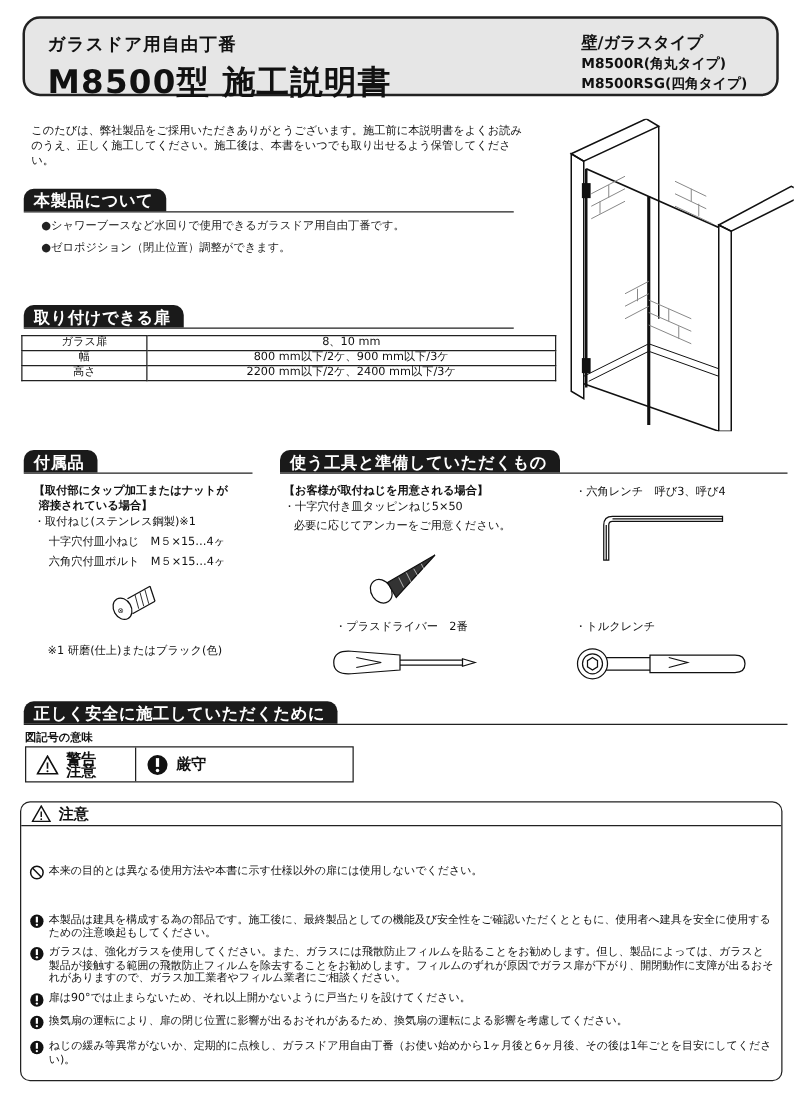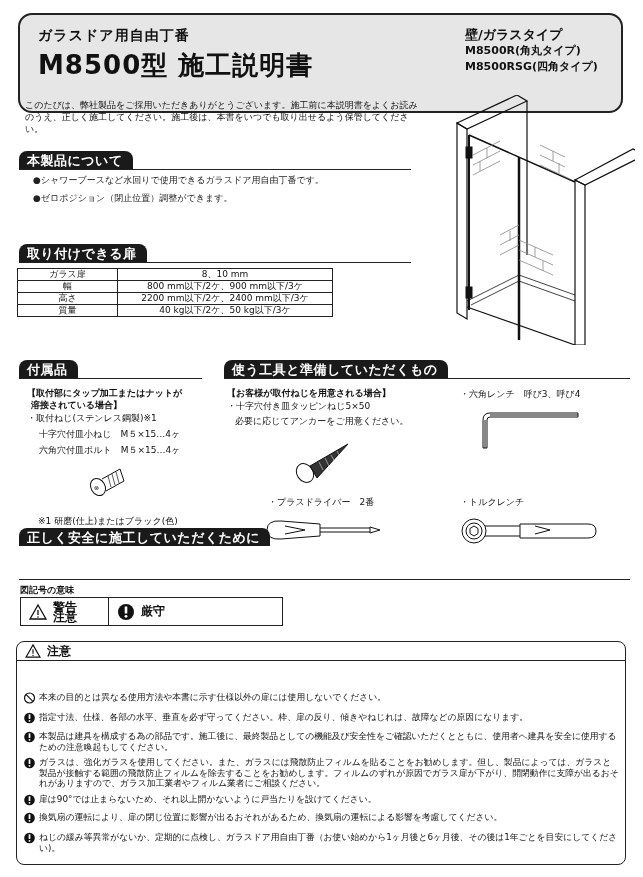--- a/index.html
+++ b/index.html
@@ -1,39 +1,39 @@
 <!DOCTYPE html>
 <html><head>
 <meta charset="utf-8">
 <style>
   * { box-sizing: border-box; margin: 0; padding: 0; }
   html, body { width: 643px; height: 877px; background: #fff; overflow: hidden; }
   body { font-family: "DejaVu Sans", "Liberation Sans", sans-serif; color: #111; position: relative; }
 
   .header-box {
-    position: absolute; left: 18px; top: 13px; width: 605px; height: 100px;
+    position: absolute; left: 18px; top: 13px; width: 605px; height: 64px;
     background: #e6e6e6; border: 2px solid #222; border-radius: 14px;
   }
   .header-sub { position: absolute; left: 18px; top: 12px; font-size: 14px; font-weight: bold; letter-spacing: 1px; }
   .header-title { position: absolute; left: 18px; top: 33px; font-size: 26px; font-weight: bold; letter-spacing: 1px; }
   .header-right { position: absolute; left: 445px; top: 12px; font-size: 11px; font-weight: bold; line-height: 16px; }
   .header-right .r1 { font-size: 13px; }
 
   .intro { position: absolute; left: 25px; top: 99px; width: 395px; font-size: 9px; line-height: 12px; }
 
   .sec-label {
     position: absolute; height: 18px; background: #1a1a1a; color: #fff;
     font-size: 13px; font-weight: bold; padding: 1px 10px 0 8px;
     border-radius: 8px 8px 0 0; white-space: nowrap; letter-spacing: 0.5px;
   }
   .sec-line { position: absolute; height: 1px; background: #222; }
 
   .bullet { position: absolute; font-size: 9px; color: #222; }
 
-  table.spec { position: absolute; left: 17px; top: 268px; width: 316px; border-collapse: collapse; font-size: 9px; }
+  table.spec { position: absolute; left: 17px; top: 268px; width: 428px; border-collapse: collapse; font-size: 9px; }
   table.spec td { border: 1px solid #222; height: 12px; text-align: center; line-height: 11px; padding: 0; }
   table.spec td.k { width: 100px; }
 
   .illus { position: absolute; left: 455px; top: 95px; }
 
   .acc-sub { position: absolute; left: 27px; top: 387px; font-size: 9px; font-weight: bold; line-height: 12px; }
   .acc-line { position: absolute; font-size: 9px; line-height: 12px; }
 
   .tool-text { position: absolute; font-size: 9px; line-height: 13px; }
 
@@ -80,24 +80,20 @@
         <td class="k">ガラス扉</td>
         <td>8、10 mm</td>
       </tr>
   <tr>
         <td class="k">幅</td>
         <td>800 mm以下/2ケ、900 mm以下/3ケ</td>
       </tr>
   <tr>
         <td class="k">高さ</td>
         <td>2200 mm以下/2ケ、2400 mm以下/3ケ</td>
-      </tr>
-  <tr>
-        <td class="k">質量</td>
-        <td>40 kg以下/2ケ、50 kg以下/3ケ</td>
       </tr>
 </tbody>
   </table>
 
 <svg class="illus" width="180" height="250" viewBox="0 0 180 250" fill="none" stroke="#111">
 
   <polygon points="2,28 2,218 12,224 12,34" stroke-width="1.2"></polygon>
   <polygon points="2,28 62,0 72,6 12,34" stroke-width="1.2"></polygon>
   <line x1="72" y1="6" x2="72" y2="160" stroke-width="1.2"></line>
 
@@ -198,21 +194,21 @@
 <svg style="position:absolute;left:460px;top:516px;" width="140" height="30" viewBox="0 0 140 30" fill="none" stroke="#111" stroke-width="1">
   <circle cx="14" cy="15" r="12"></circle>
     <circle cx="14" cy="15" r="8"></circle>
   <polygon points="14,10 18,12.5 18,17.5 14,20 10,17.5 10,12.5"></polygon>
   <line x1="25" y1="10" x2="60" y2="10"></line>
     <line x1="25" y1="20" x2="60" y2="20"></line>
   <path d="M60,8 L128,8 Q136,8 136,15 Q136,22 128,22 L60,22 Z"></path>
   <path d="M75,10 L90,14 L75,18"></path>
 </svg>
 
-<div class="sec-label" style="left:19px;top:528px;">正しく安全に施工していただくために</div>
+<div class="sec-label" style="left:19px;top:561px;">正しく安全に施工していただくために</div>
 <div class="sec-line" style="left:19px;top:579px;width:611px;"></div>
 <div class="legend-title">図記号の意味</div>
 <div class="legend">
   <div class="cell c1">
     <svg width="18" height="16" viewBox="0 0 18 16">
         <polygon points="9,1 17,15 1,15" fill="none" stroke="#111" stroke-width="1.3"></polygon>
         <line x1="9" y1="6" x2="9" y2="11" stroke="#111" stroke-width="1.3"></line>
         <circle cx="9" cy="13" r="0.8" fill="#111"></circle>
       </svg>
     <div style="line-height:10px;">
@@ -240,28 +236,20 @@
     <span class="t">注意</span>
   </div>
 
   <div class="c-item" style="top:50px;">
     <svg class="ic" viewBox="0 0 18 18">
         <circle cx="9" cy="9" r="7.5" fill="none" stroke="#111" stroke-width="1.8"></circle>
         <line x1="4" y1="4" x2="14" y2="14" stroke="#111" stroke-width="1.8"></line>
       </svg>
     <div class="tx">本来の目的とは異なる使用方法や本書に示す仕様以外の扉には使用しないでください。</div>
   </div>
-  <div class="c-item" style="top:70px;">
-    <svg class="ic" viewBox="0 0 18 18">
-        <circle cx="9" cy="9" r="8" fill="#111"></circle>
-        <rect x="7.7" y="3.5" width="2.6" height="7" fill="#fff"></rect>
-        <circle cx="9" cy="13.3" r="1.4" fill="#fff"></circle>
-      </svg>
-    <div class="tx">指定寸法、仕様、各部の水平、垂直を必ず守ってください。枠、扉の反り、傾きやねじれは、故障などの原因になります。</div>
-  </div>
   <div class="c-item" style="top:89px;">
     <svg class="ic" viewBox="0 0 18 18">
         <circle cx="9" cy="9" r="8" fill="#111"></circle>
         <rect x="7.7" y="3.5" width="2.6" height="7" fill="#fff"></rect>
         <circle cx="9" cy="13.3" r="1.4" fill="#fff"></circle>
       </svg>
     <div class="tx">本製品は建具を構成する為の部品です。施工後に、最終製品としての機能及び安全性をご確認いただくとともに、使用者へ建具を安全に使用するための注意喚起もしてください。</div>
   </div>
   <div class="c-item" style="top:115px;">
     <svg class="ic" viewBox="0 0 18 18">

